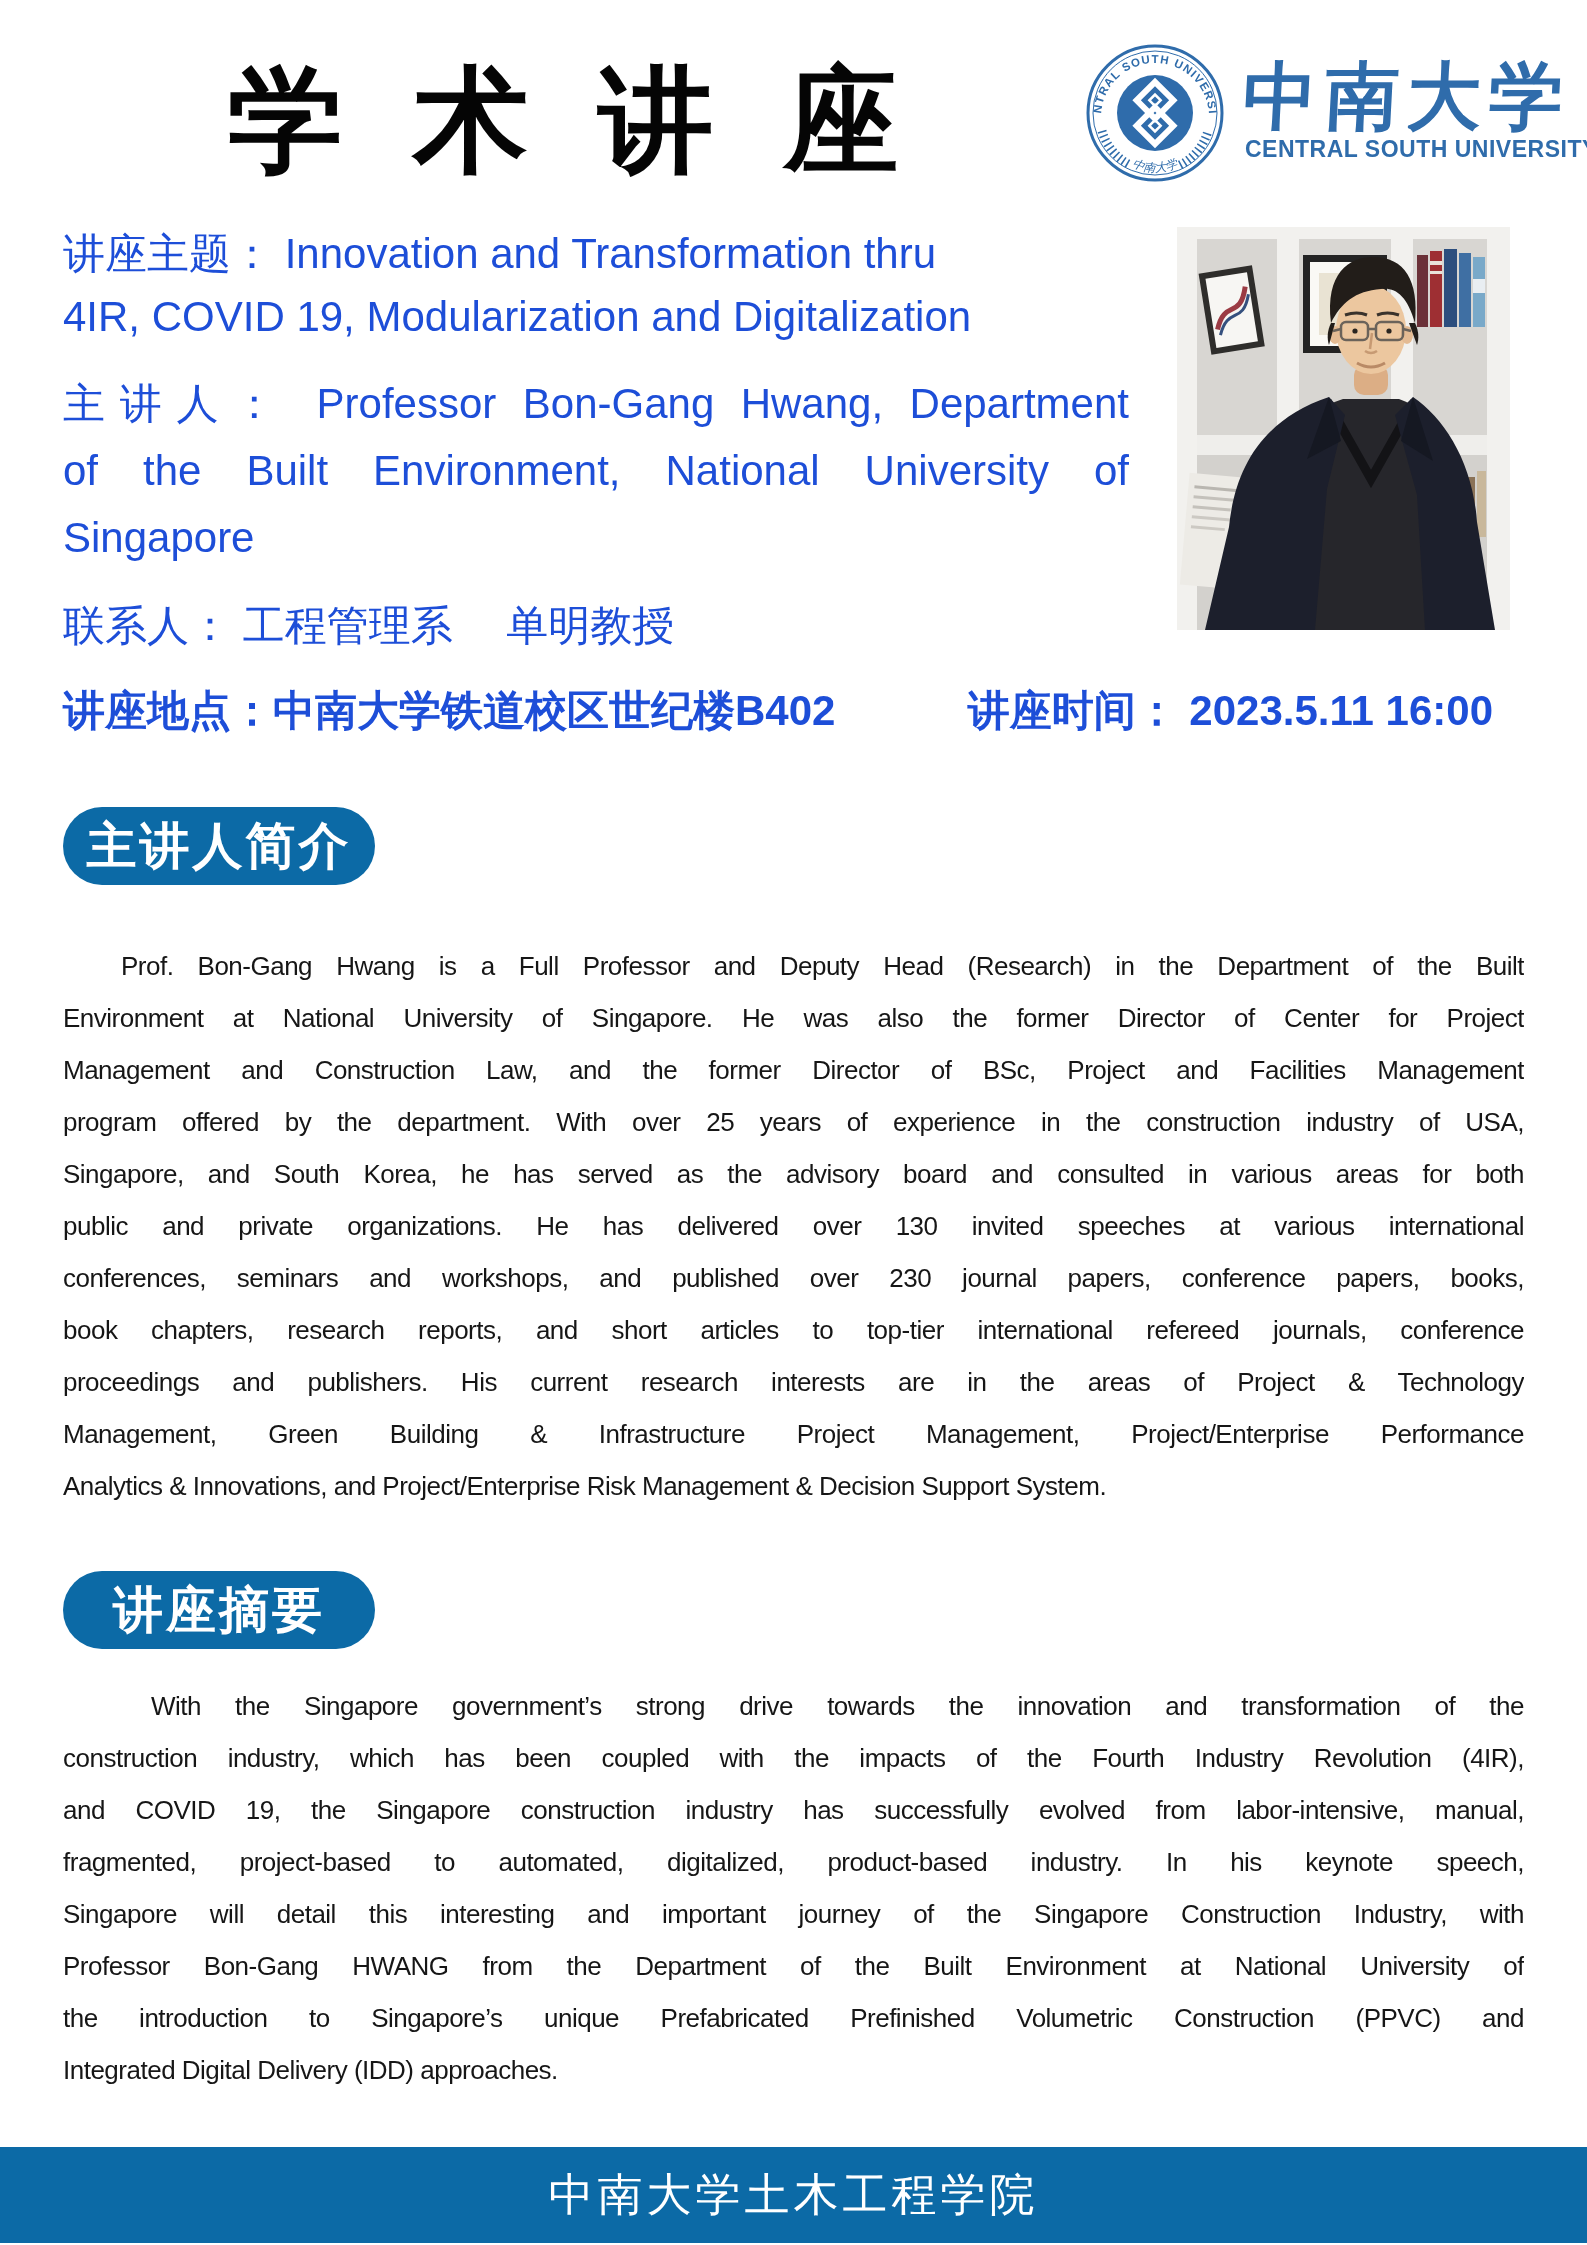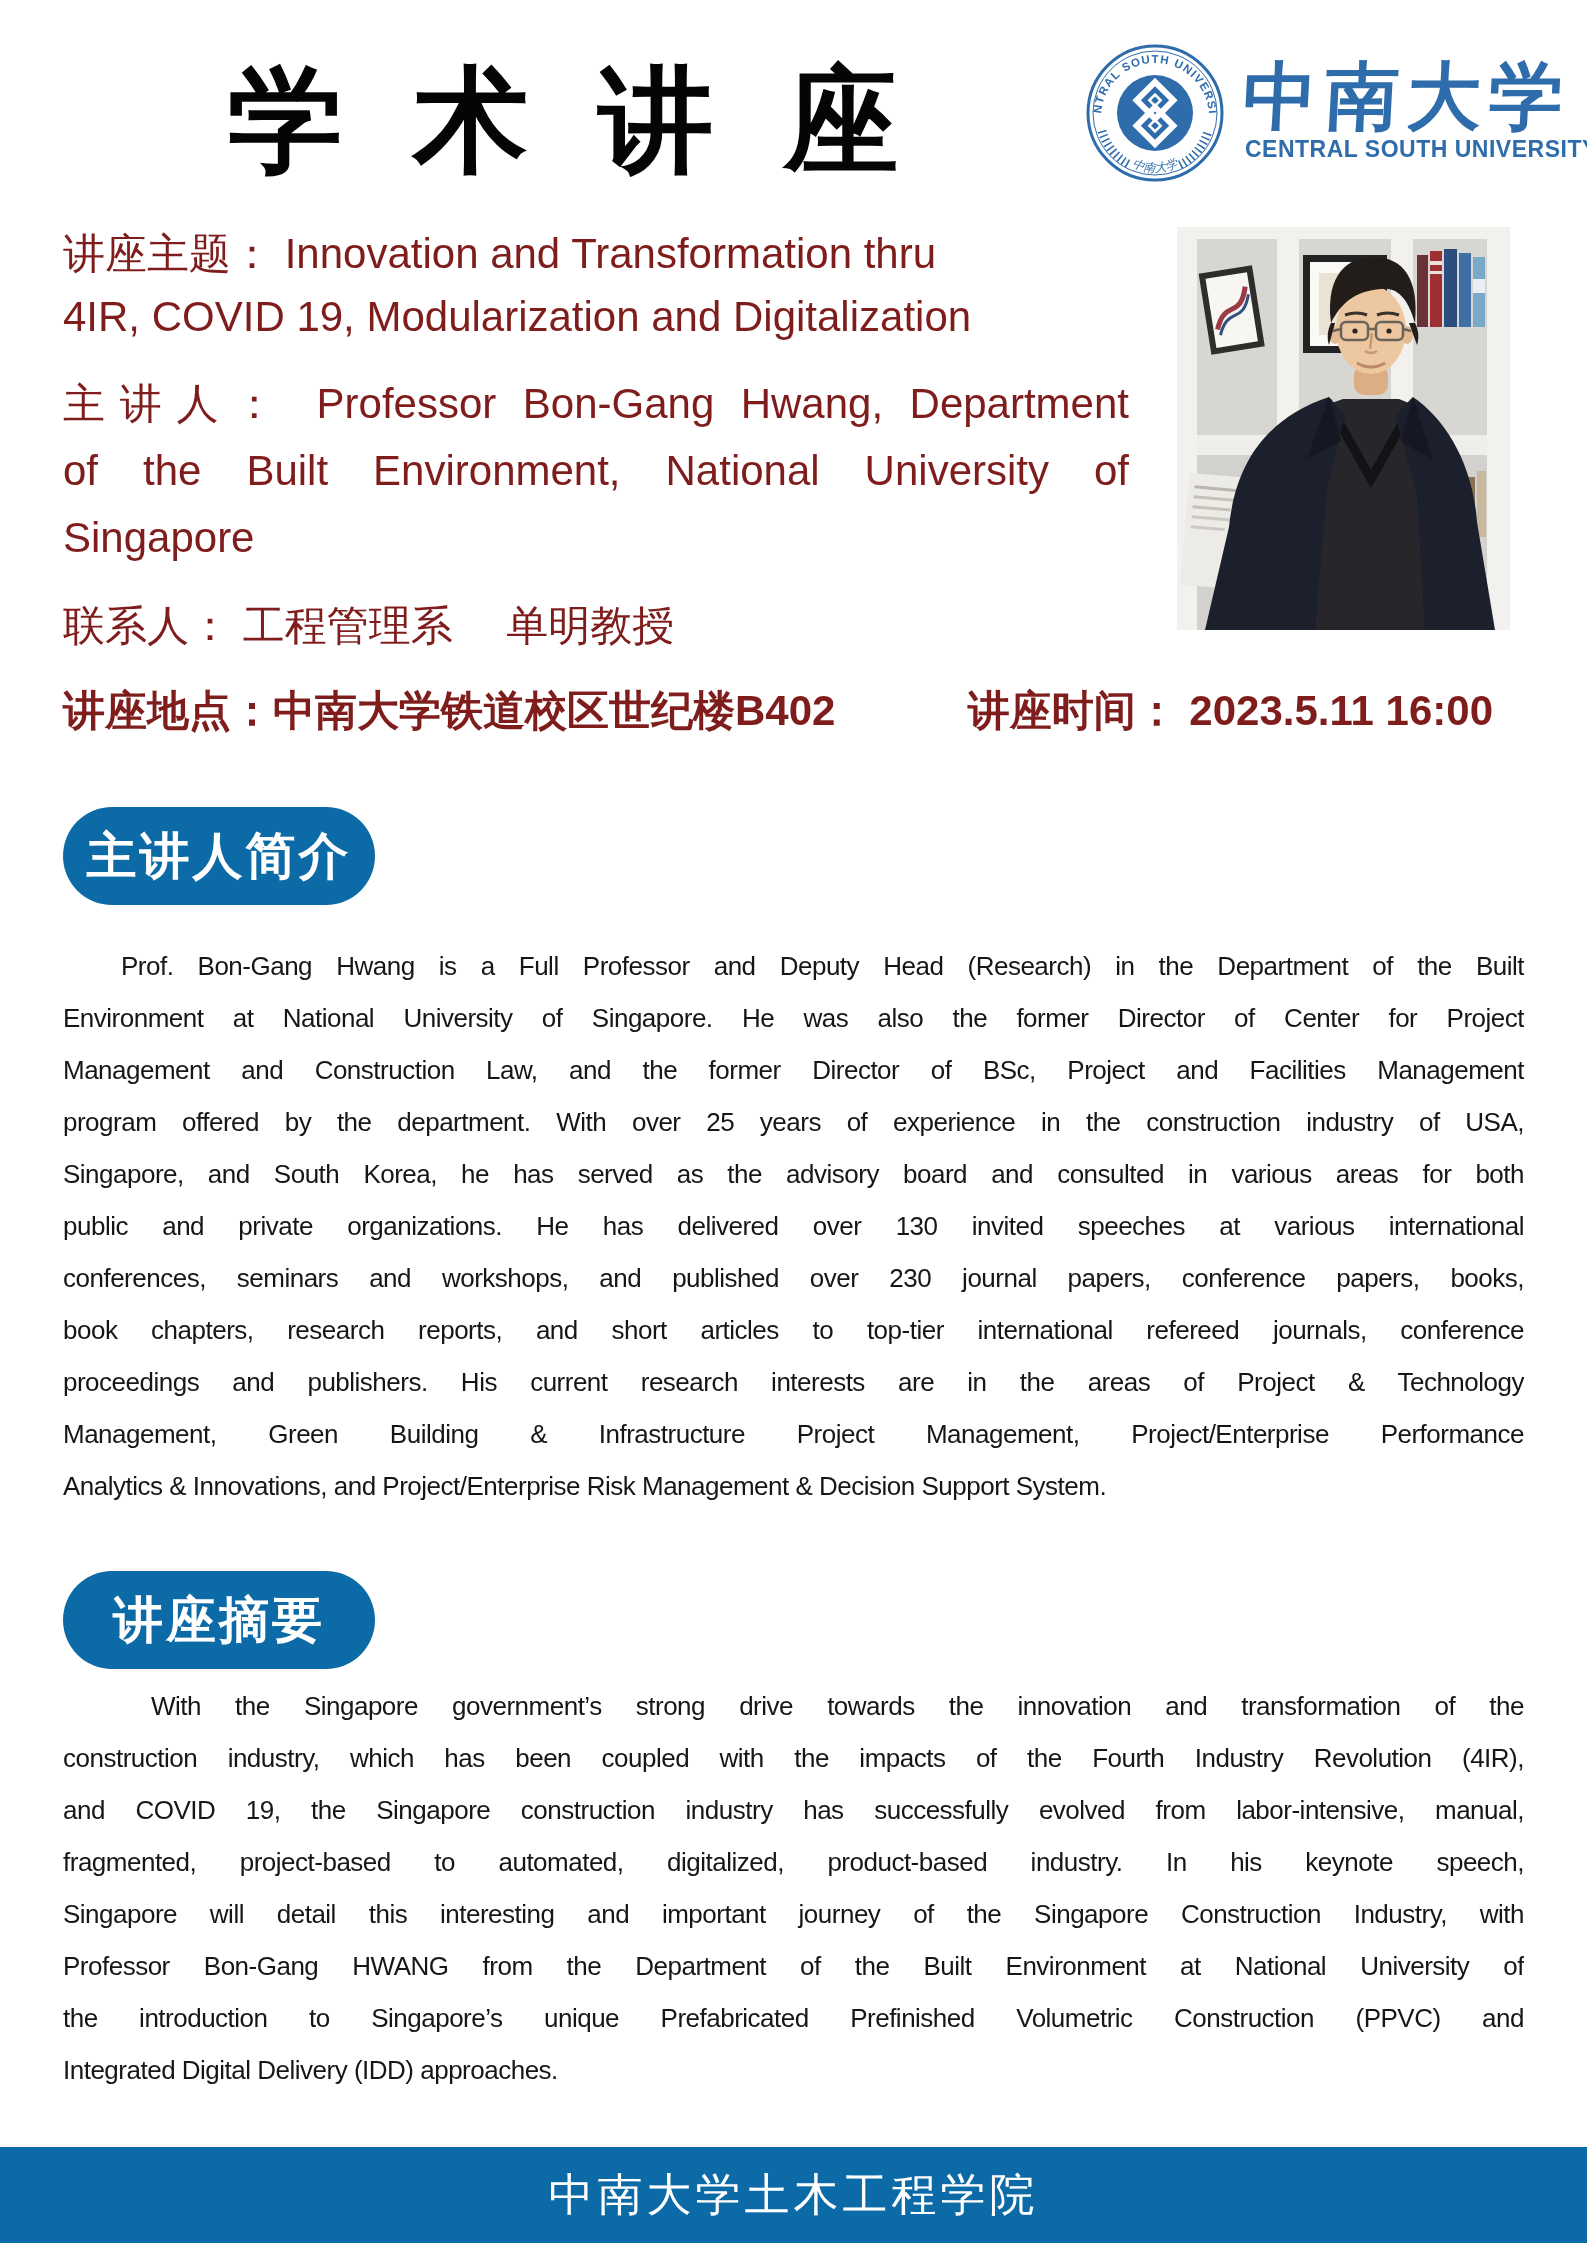--- a/index.html
+++ b/index.html
@@ -18,34 +18,34 @@
   .wordmark-cn{
     position:absolute;left:158px;top:8px;font-size:74px;font-weight:bold;
     color:#2f6cab;letter-spacing:8px;white-space:nowrap;transform:skewX(-3deg);
   }
   .wordmark-en{
     position:absolute;left:160px;top:96px;font-size:23px;font-weight:bold;
     color:#2f6cab;letter-spacing:0.5px;white-space:nowrap;
   }
   
   .details{position:absolute;left:63px;top:0;width:1466px;}
-  .d-line{font-size:42px;color:#7f1d1d;}
+  .d-line{font-size:42px;color:#1d4ed8;}
   .topic-block{position:absolute;left:0;top:222px;width:1010px;}
   .topic-block .d-line{height:63px;line-height:63px;white-space:nowrap;}
   .speaker-block{position:absolute;left:0;top:370px;width:1066px;}
   .speaker-block .d-line{height:67px;line-height:67px;text-align:justify;text-align-last:justify;}
   .speaker-block .d-line.last{text-align:left;text-align-last:left;}
   .contact-line{position:absolute;left:0;top:598px;white-space:nowrap;}
   .loctime-row{position:absolute;left:0;top:683px;width:1430px;display:flex;justify-content:space-between;}
   .loctime-row .d-line{white-space:nowrap;font-weight:bold;}
   
   .photo{position:absolute;left:1177px;top:227px;width:333px;height:403px;}
   
   .badge{
-    position:absolute;left:63px;width:312px;height:98px;border-radius:49px;
+    position:absolute;left:63px;width:312px;height:78px;border-radius:49px;
     background:#0c6aa6;color:#ffffff;font-size:50px;font-weight:bold;
     display:flex;align-items:center;justify-content:center;letter-spacing:3px;
   }
   .badge-bio{top:807px;}
   .badge-abstract{top:1551px;margin-top:20px;}
   
   .para{position:absolute;left:63px;width:1461px;}
   .para-bio{top:940px;}
   .para-abstract{top:1680px;}
   .p-line{

